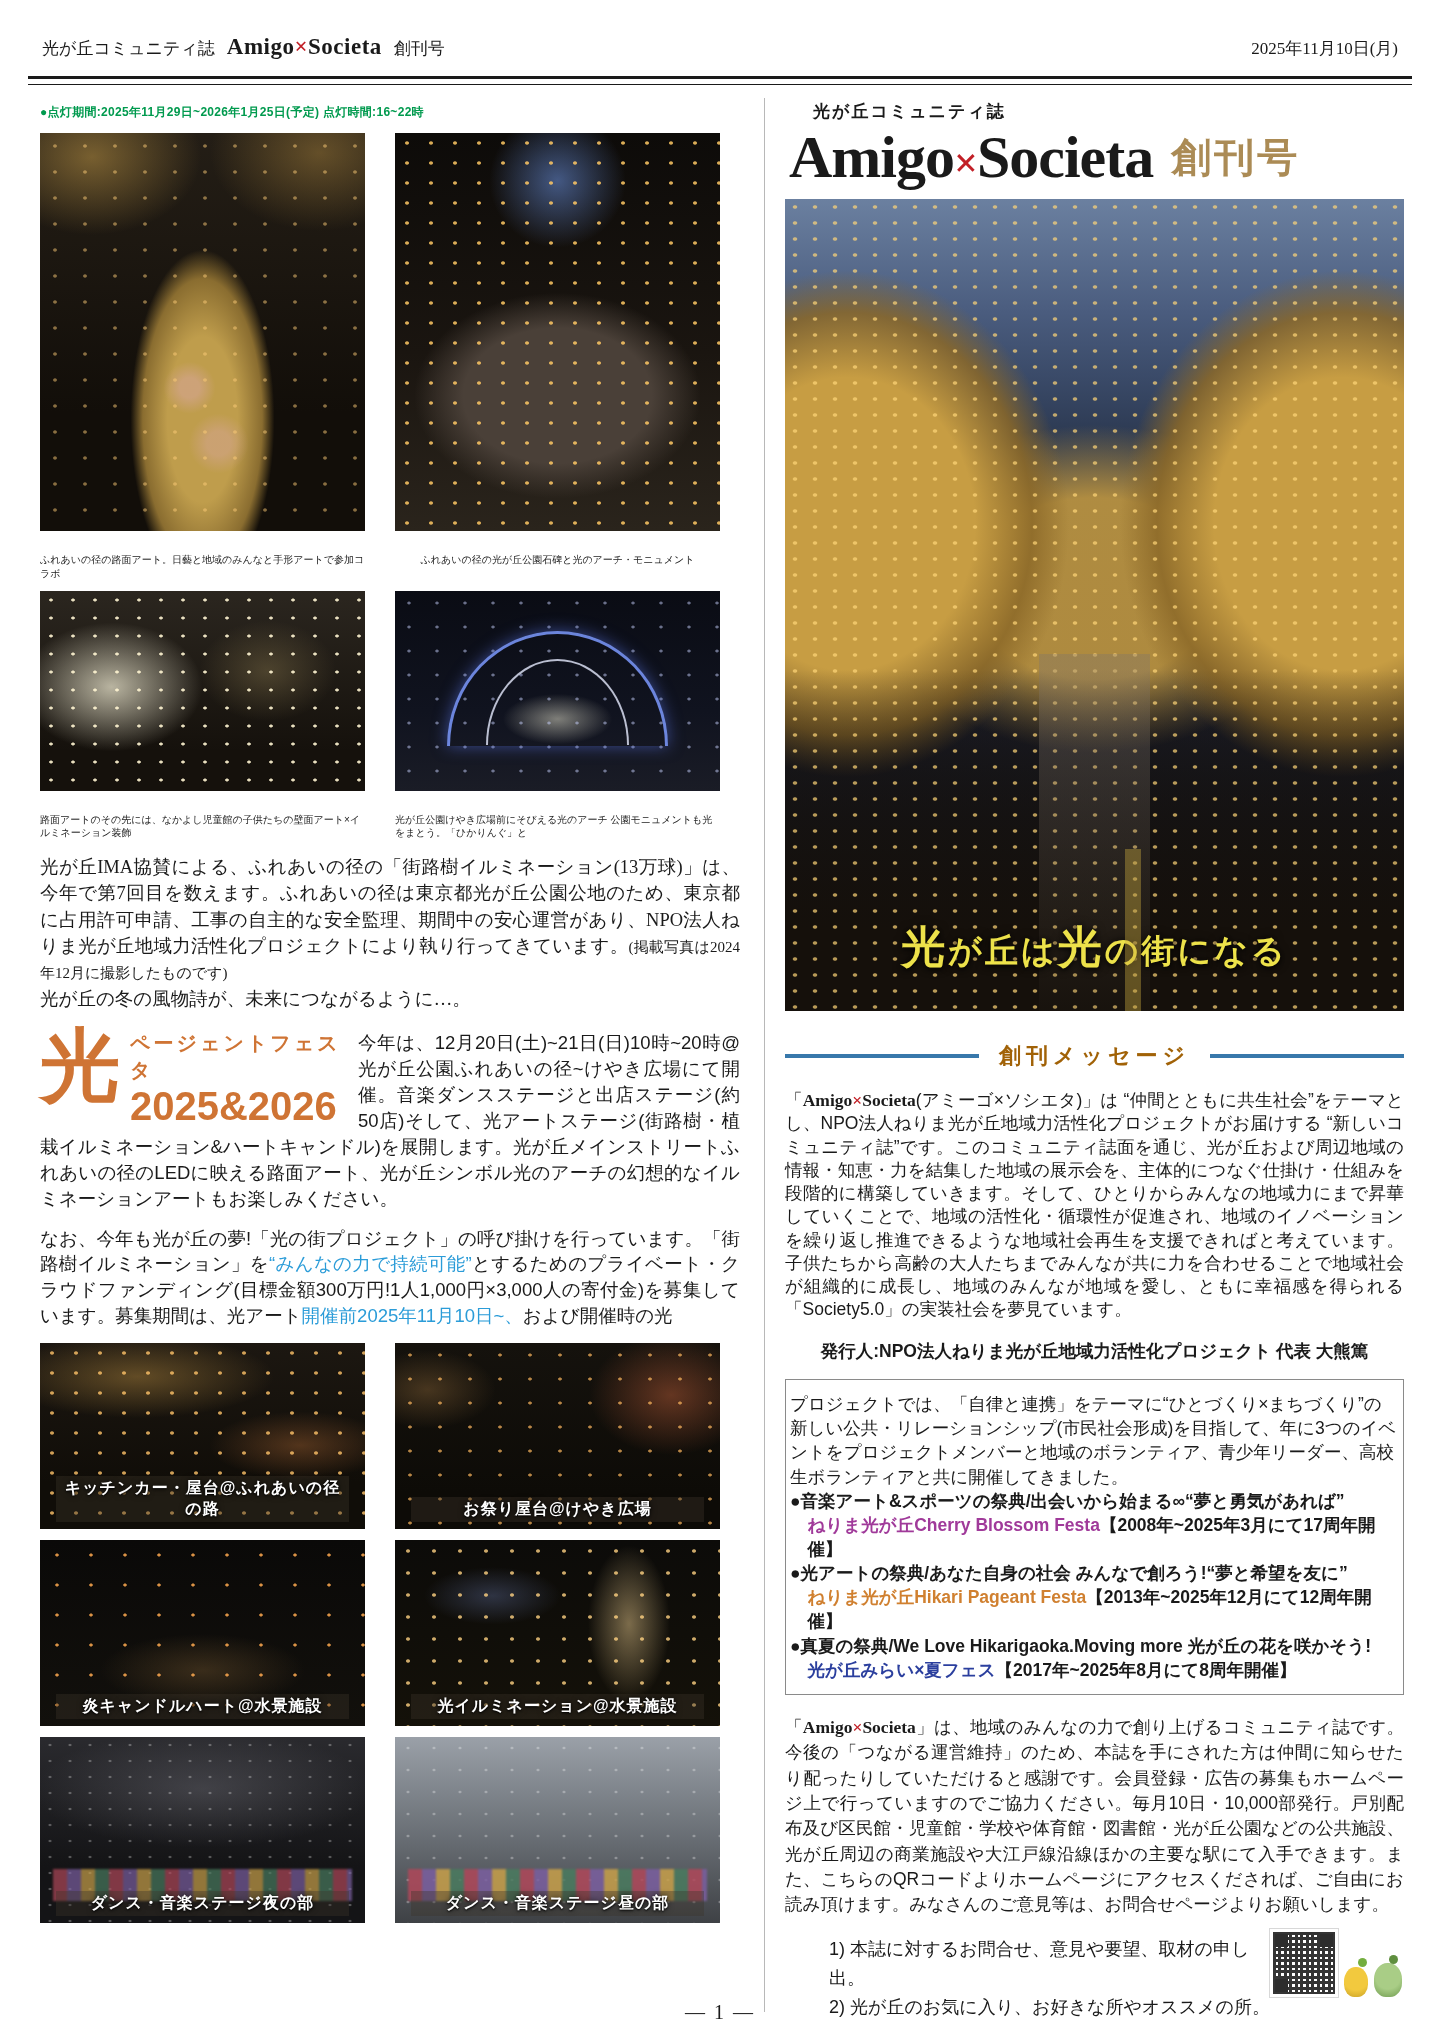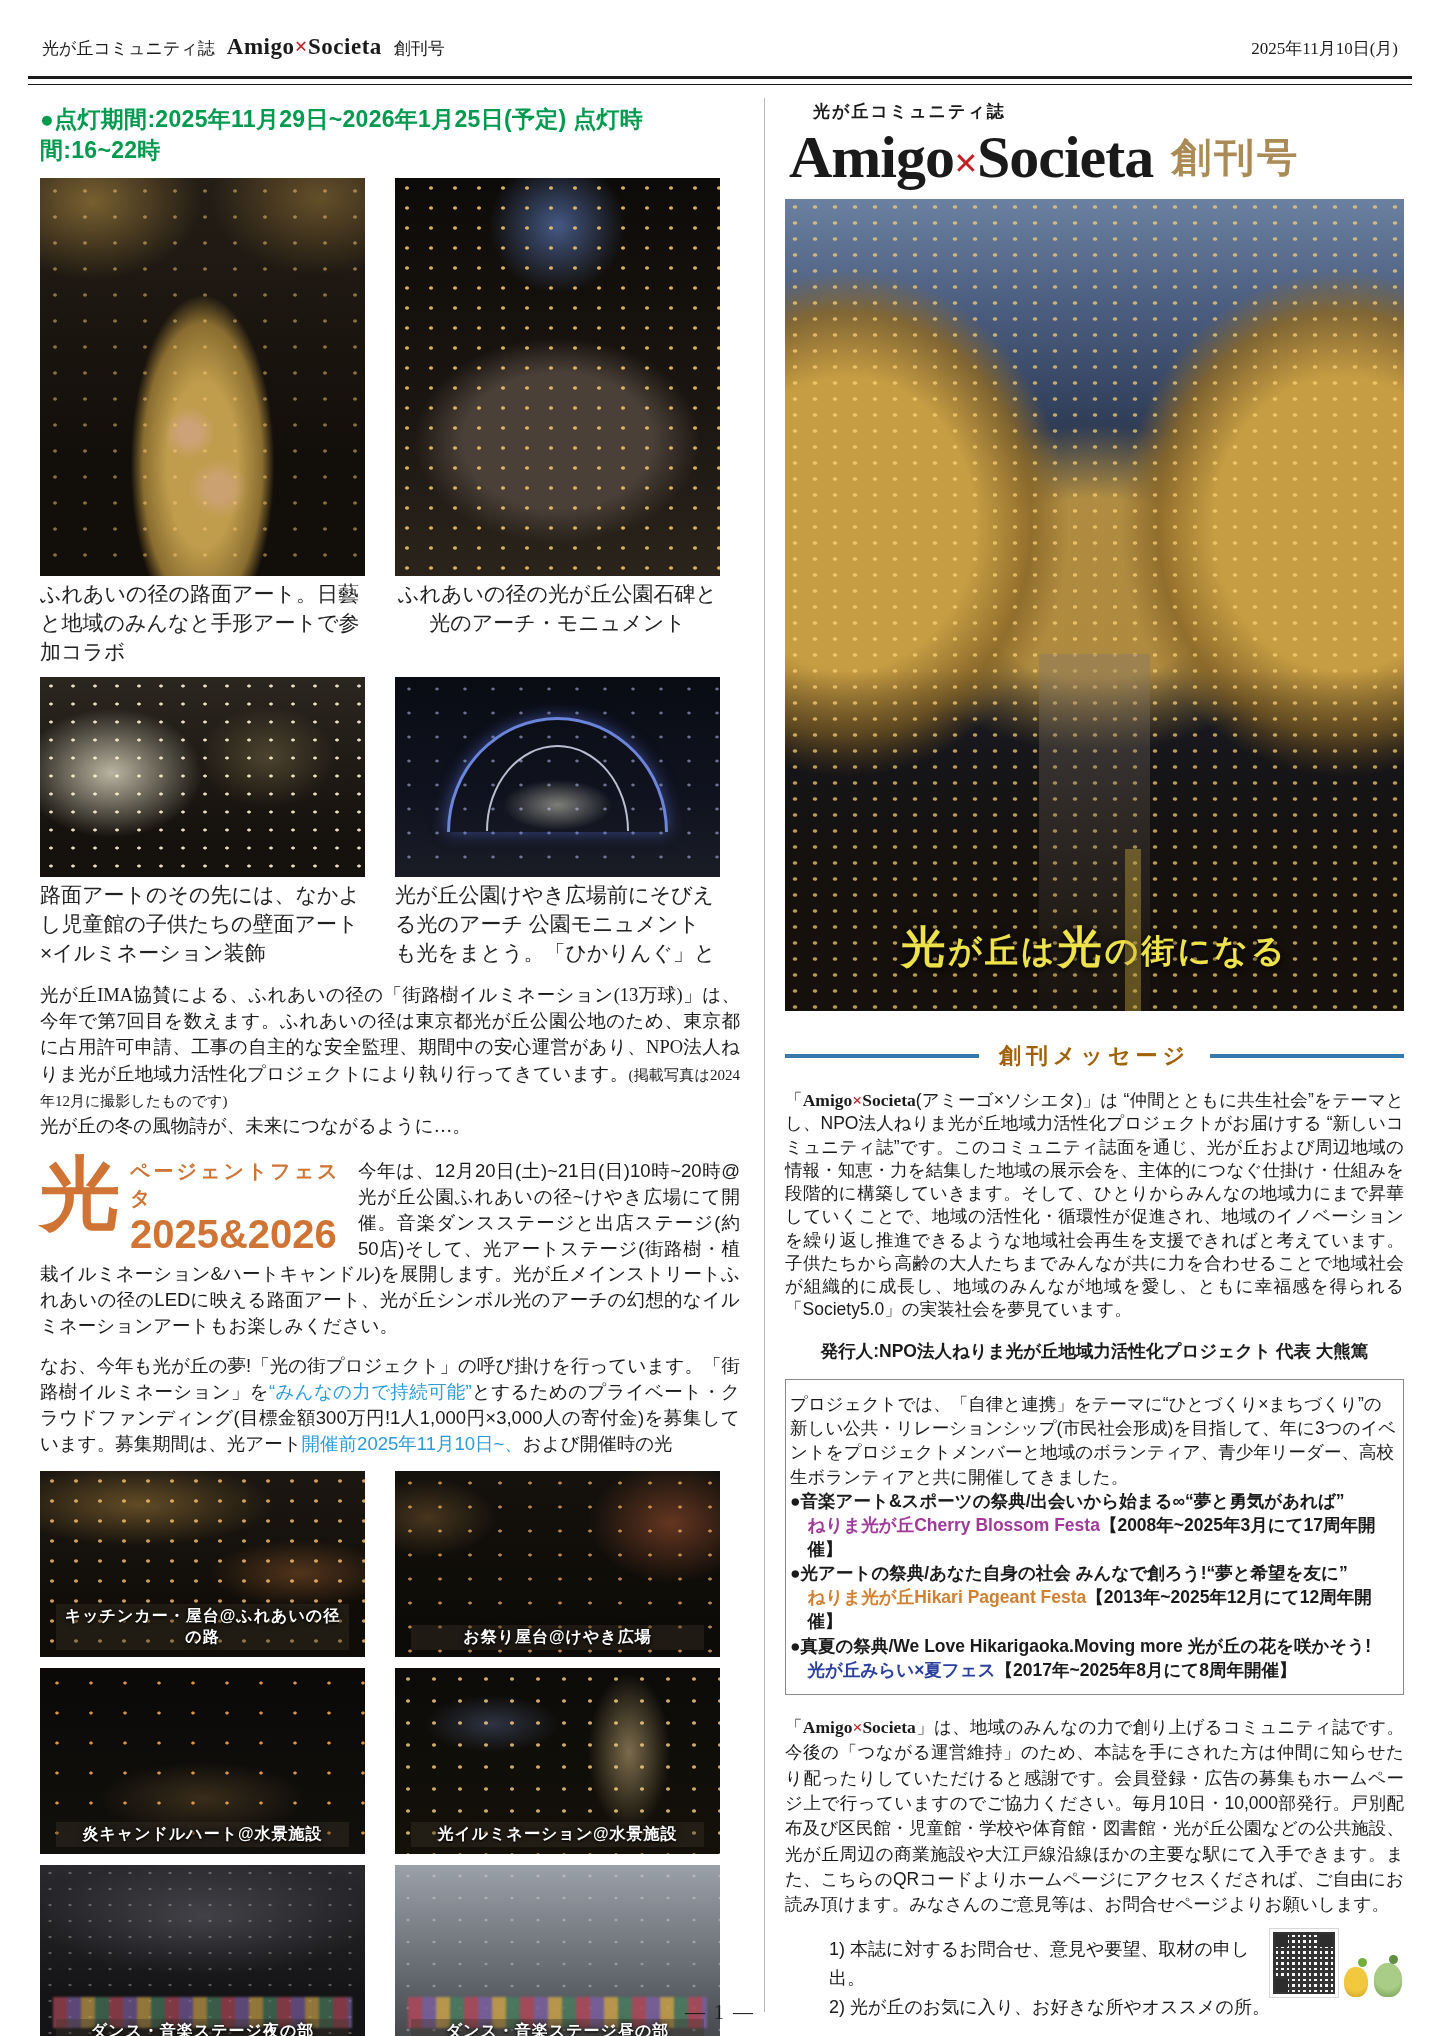--- a/index.html
+++ b/index.html
@@ -15,26 +15,26 @@
   .rule{position:absolute;top:76px;left:28px;right:28px;height:5px;
         border-top:3px solid #1a1a1a;border-bottom:1px solid #1a1a1a;}
 
   
   .cols{position:absolute;top:92px;left:40px;right:36px;bottom:24px;display:flex;}
   .colL{width:700px;flex:none;}
   .vdiv{width:1px;background:#b8b8b8;margin:6px 20px 0 24px;flex:none;}
   .colR{flex:1;min-width:0;}
 
   
-  .lighting{color:#009a4e;font-weight:bold;font-size:23px;margin:12px 0 12px;letter-spacing:.3px;}
+  .lighting{color:#009a4e;font-weight:bold;font-size:12px;margin:12px 0 12px;letter-spacing:.3px;}
   .gridT,.gridB{display:grid;grid-template-columns:325px 325px;column-gap:30px;row-gap:10px;}
   figure{margin:0;position:relative;}
   .ph{position:relative;width:100%;background:#17130f;overflow:hidden;}
   .h1{height:398px;} .h2{height:200px;} .h3{height:186px;}
-  .cap{font-size:21px;line-height:1.38;margin-top:4px;color:#222;}
+  .cap{font-size:10px;line-height:1.38;margin-top:22px;color:#222;}
   .cap.c{text-align:center;}
   .intro{font-family:"Liberation Serif","DejaVu Serif",serif;font-size:18.5px;line-height:1.42;
          margin-top:14px;text-align:justify;}
   .intro .note{font-size:15px;}
 
   .festa{margin-top:18px;}
   .festa:after{content:"";display:block;clear:both;}
   .festa-title{float:left;width:308px;display:grid;grid-template-columns:auto 1fr;column-gap:10px;
                color:#cf7434;margin:0 10px 4px 0;}
   .ft-kanji{grid-row:1/3;font-size:80px;font-weight:bold;line-height:.9;}

